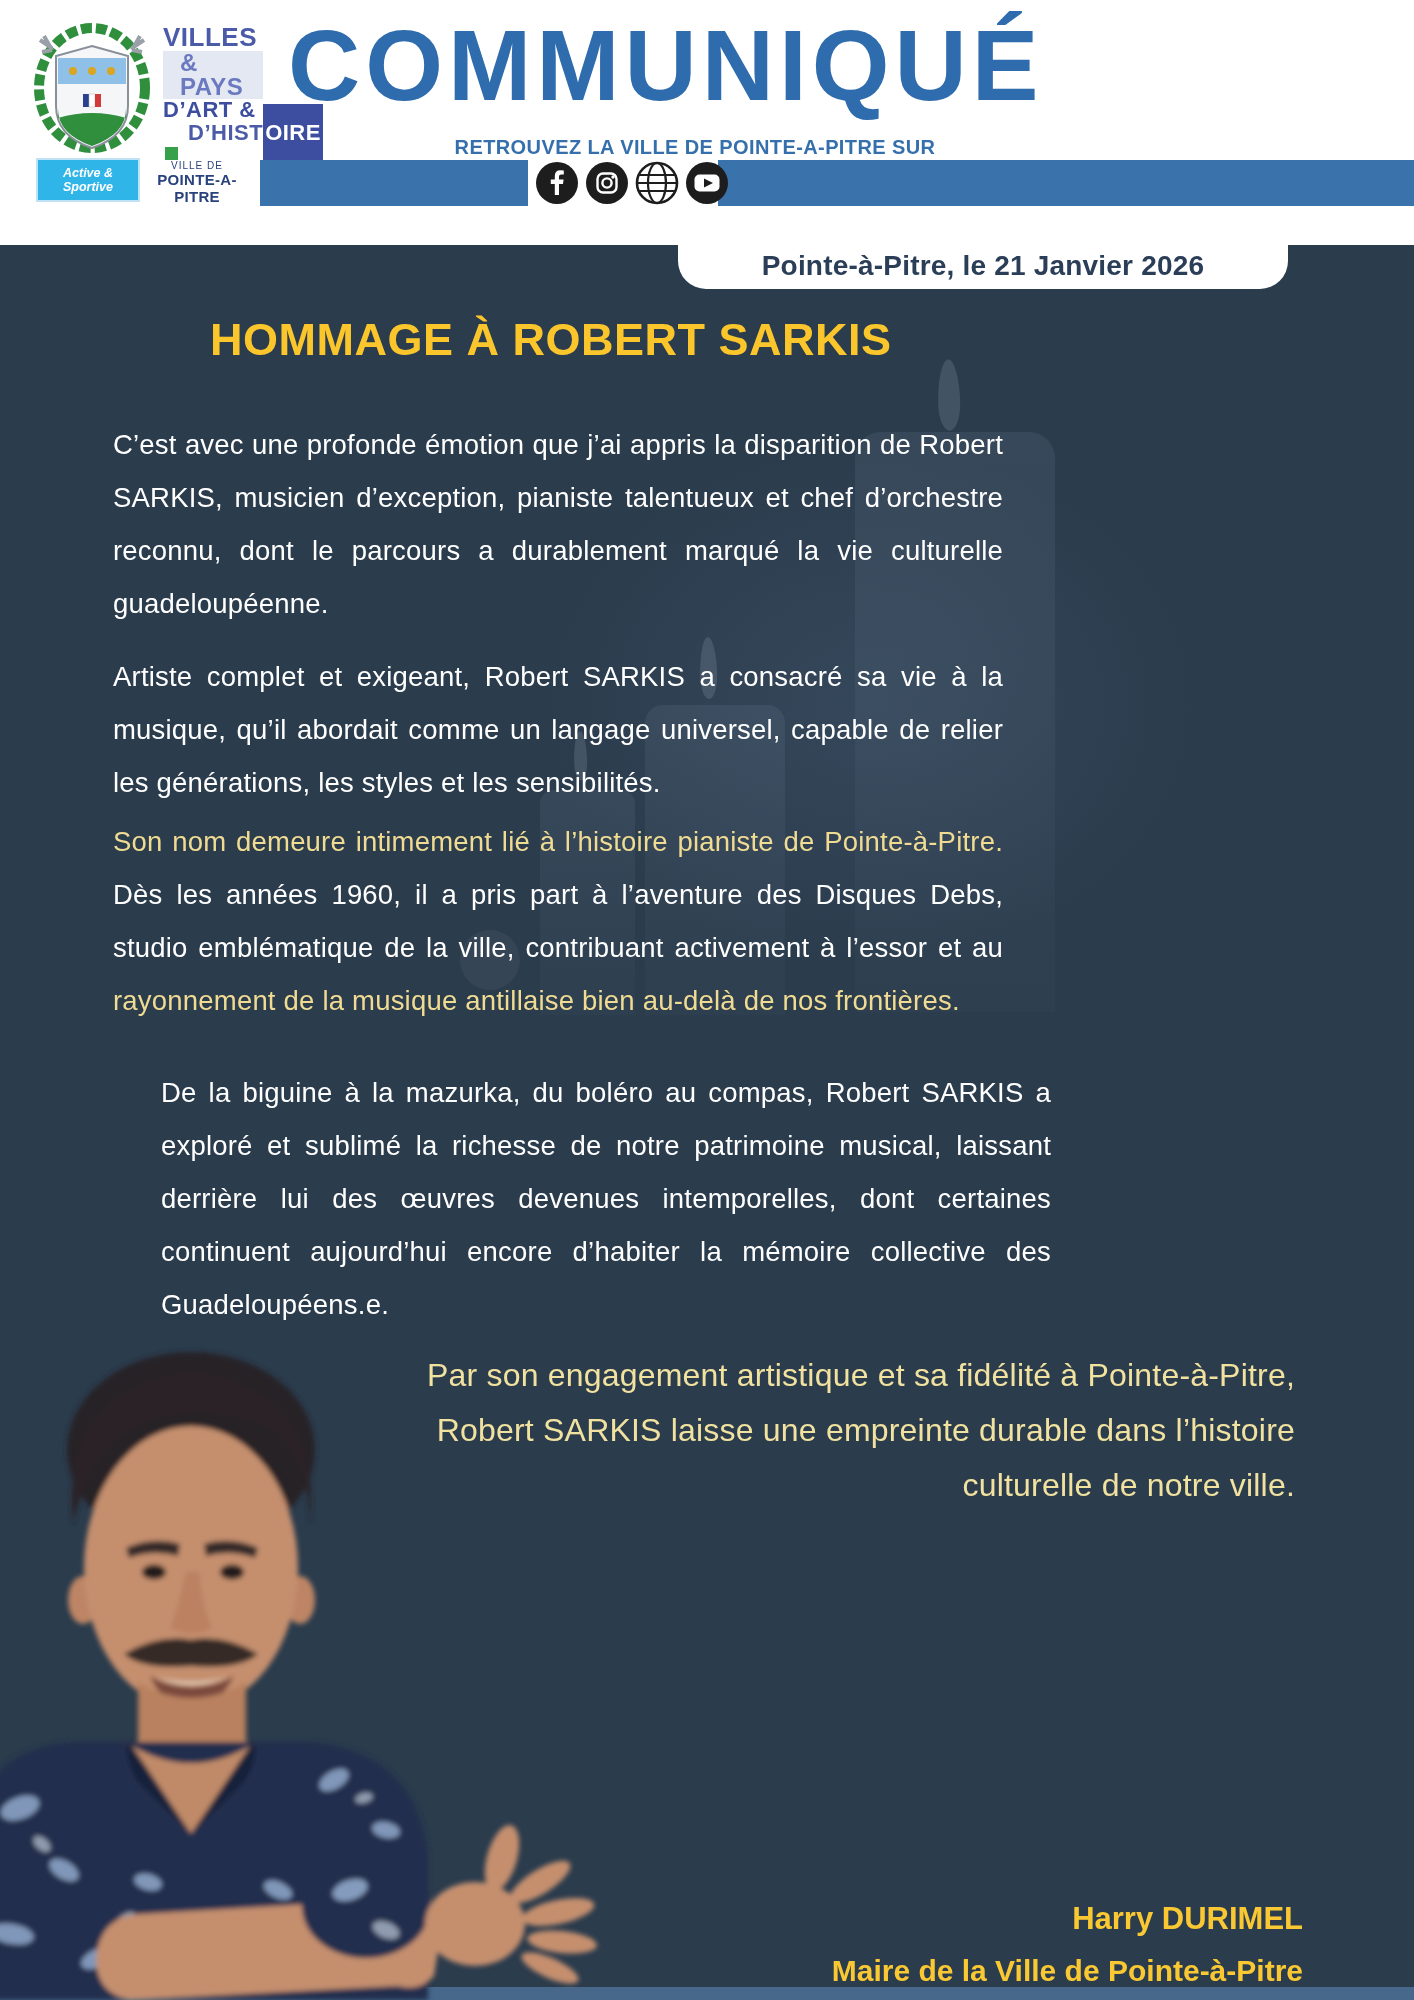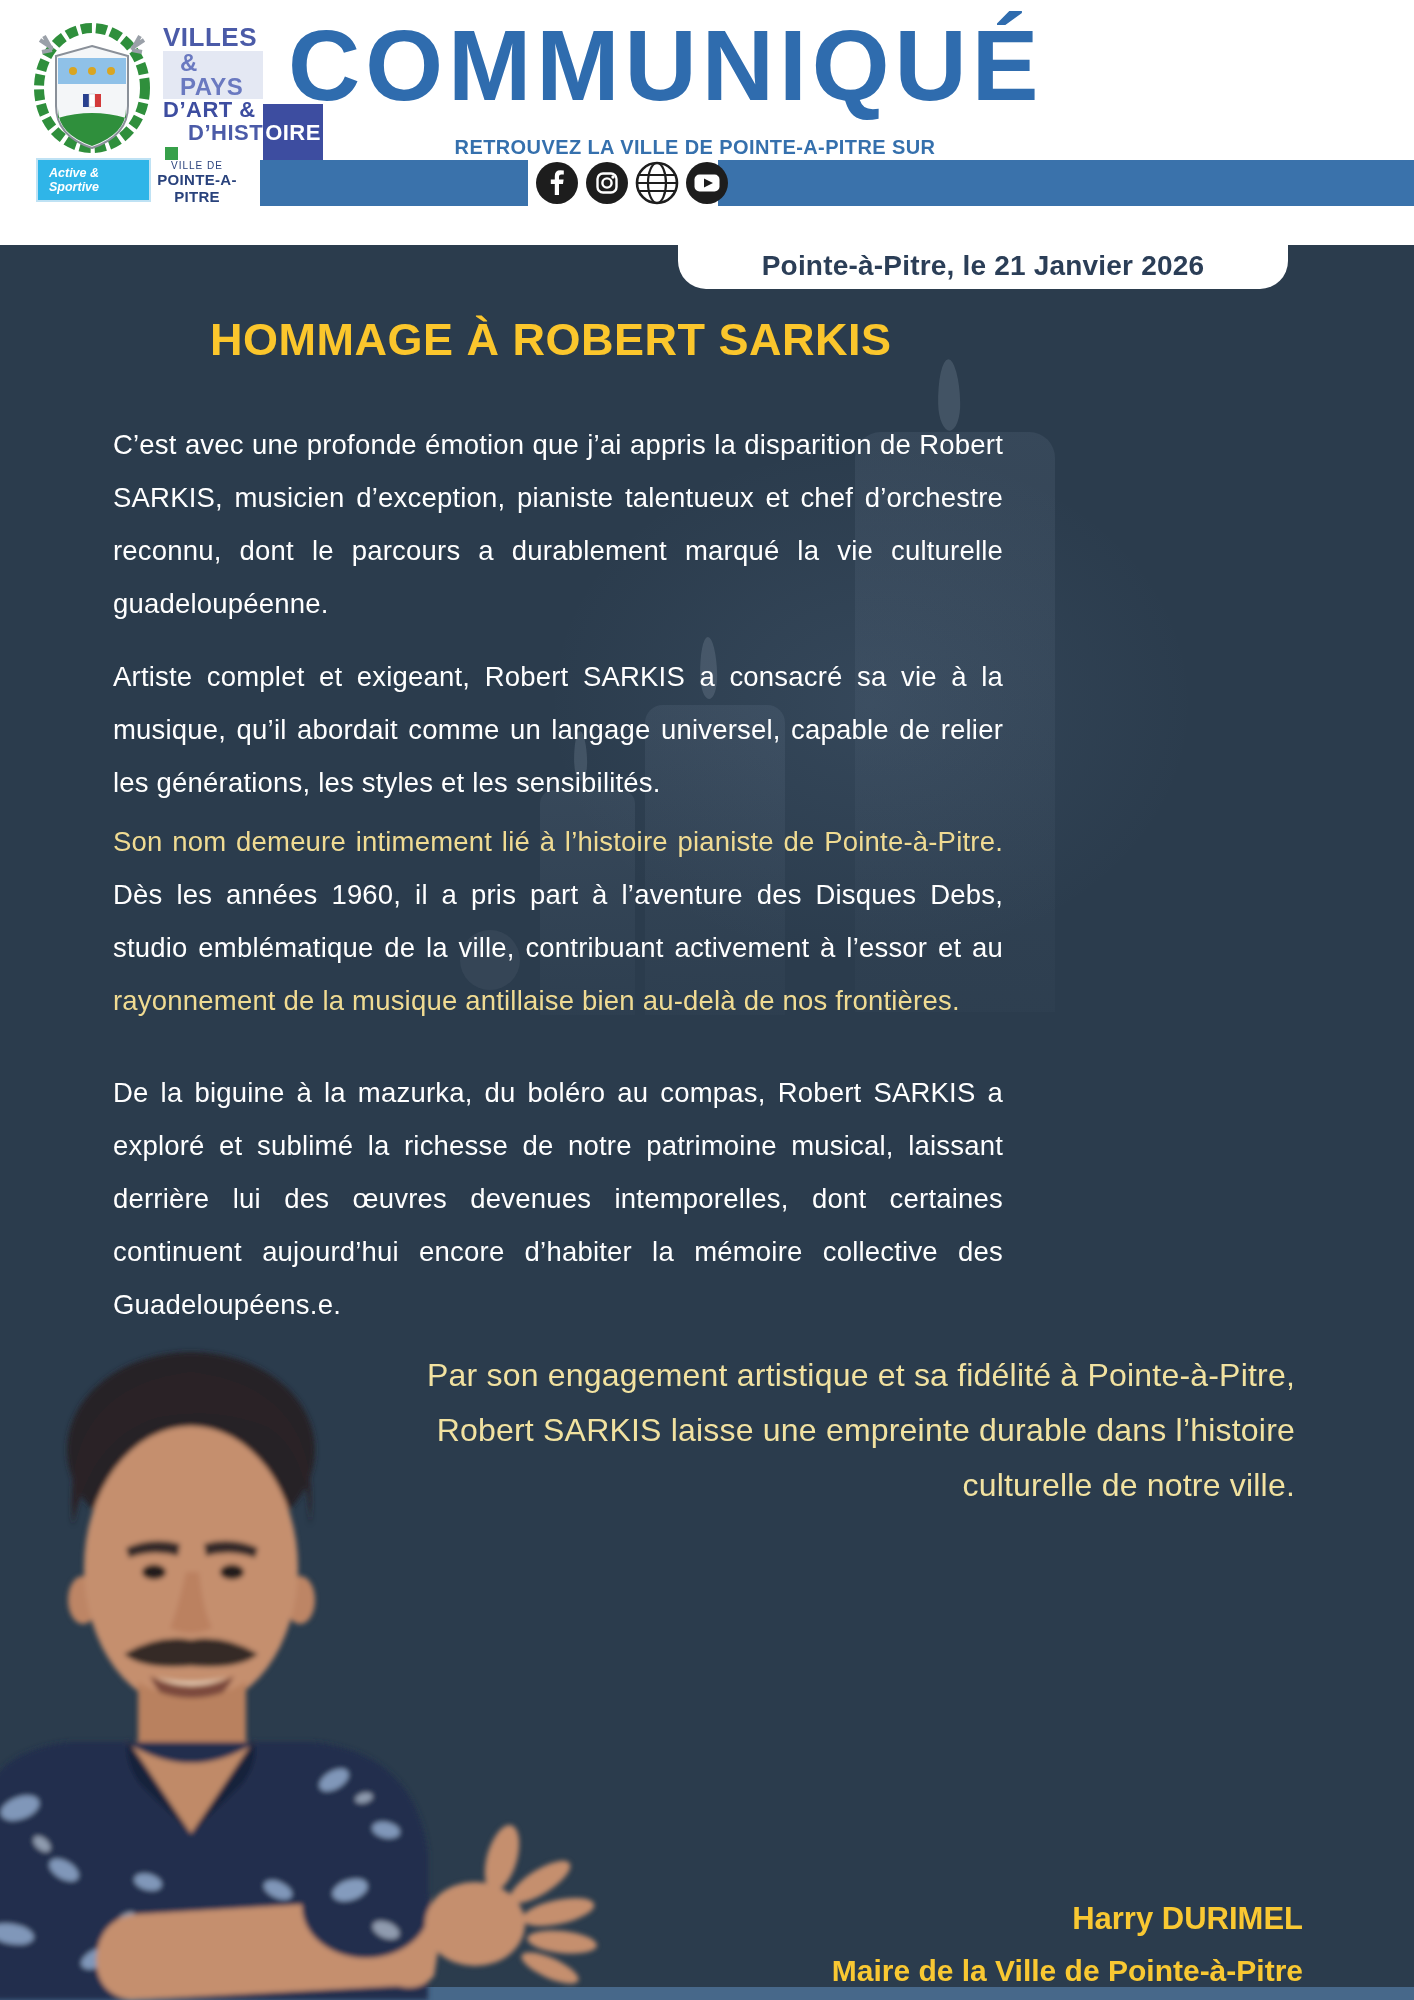--- a/index.html
+++ b/index.html
@@ -29,21 +29,21 @@
   .vpah{position:absolute;left:163px;top:24px;width:100px;line-height:1.02;
     font-weight:bold;letter-spacing:0.5px;}
   .vpah .l1{font-size:26px;color:#4b5ba8;}
   .vpah .l2{font-size:24px;color:#6a79c0;background:#e4e8f3;display:inline-block;padding:0 17px;}
   .vpah .l3{font-size:22px;color:#3d4da0;}
   .vpah .l4a{font-size:22px;color:#4b5ba8;margin-left:25px;}
   .vpah .l4b{font-size:22px;color:#ffffff;background:#3d4da0;padding:16px 2px;}
   .vpah .grn{display:inline-block;width:13px;height:13px;background:#37a04a;vertical-align:middle;margin-left:2px;}
   .active-badge{position:absolute;left:36px;top:158px;width:100px;height:40px;background:#2fb5e8;
     border:2px solid #bfe2f4;color:#fff;font-weight:bold;font-style:italic;font-size:12.5px;
-    display:flex;align-items:center;justify-content:center;text-align:left;padding-left:11px;}
+    display:flex;align-items:center;justify-content:center;text-align:center;}
   .ville{position:absolute;left:142px;top:160px;width:110px;text-align:center;color:#29427c;}
   .ville .vd{font-size:10px;letter-spacing:1px;}
   .ville .vn{font-size:15px;font-weight:bold;letter-spacing:0.3px;}
   .masthead{position:absolute;left:288px;top:8px;width:920px;
     font-size:100px;font-weight:bold;color:#2f6cae;letter-spacing:5px;white-space:nowrap;}
   .retrouvez{position:absolute;left:290px;top:136px;width:810px;text-align:center;
     font-size:20px;font-weight:bold;color:#3570ad;letter-spacing:0.4px;}
   .socialband{position:absolute;left:0;top:160px;width:1414px;height:46px;}
   .bar{position:absolute;top:0;height:46px;background:#3a72ab;}
   .bar.left{left:260px;width:268px;}
@@ -57,21 +57,21 @@
   .datebox span{font-size:28px;font-weight:bold;color:#2b3e57;letter-spacing:0.2px;}
 
   
   .title{position:absolute;left:210px;top:314px;font-size:45px;font-weight:bold;
     color:#fbc62c;letter-spacing:0.5px;white-space:nowrap;}
   .p{position:absolute;left:113px;width:890px;color:#ffffff;
     font-size:27.5px;line-height:53px;text-align:justify;letter-spacing:0.2px;}
   .p.p1{top:418px;}
   .p.p2{top:650px;}
   .p.p3{top:815px;}
-  .p.p4{top:1066px;}
+  .p.p4{top:1066px;margin-left:48px;}
   .yellow{color:#f0db92;}
   .p.p5{top:1348px;left:330px;width:965px;text-align:right;color:#f2e2a0;
     font-size:32px;line-height:55px;}
   .p.p6{top:1515px;left:440px;width:838px;text-align:right;font-size:32px;line-height:55px;}
   .sig{position:absolute;right:111px;top:1893px;text-align:right;color:#f9c832;line-height:52px;}
   .sig .name{font-size:31px;font-weight:bold;}
   .sig .role{font-size:30px;font-weight:bold;}
 
   
   .photo{position:absolute;left:-22px;top:1310px;z-index:3;}

